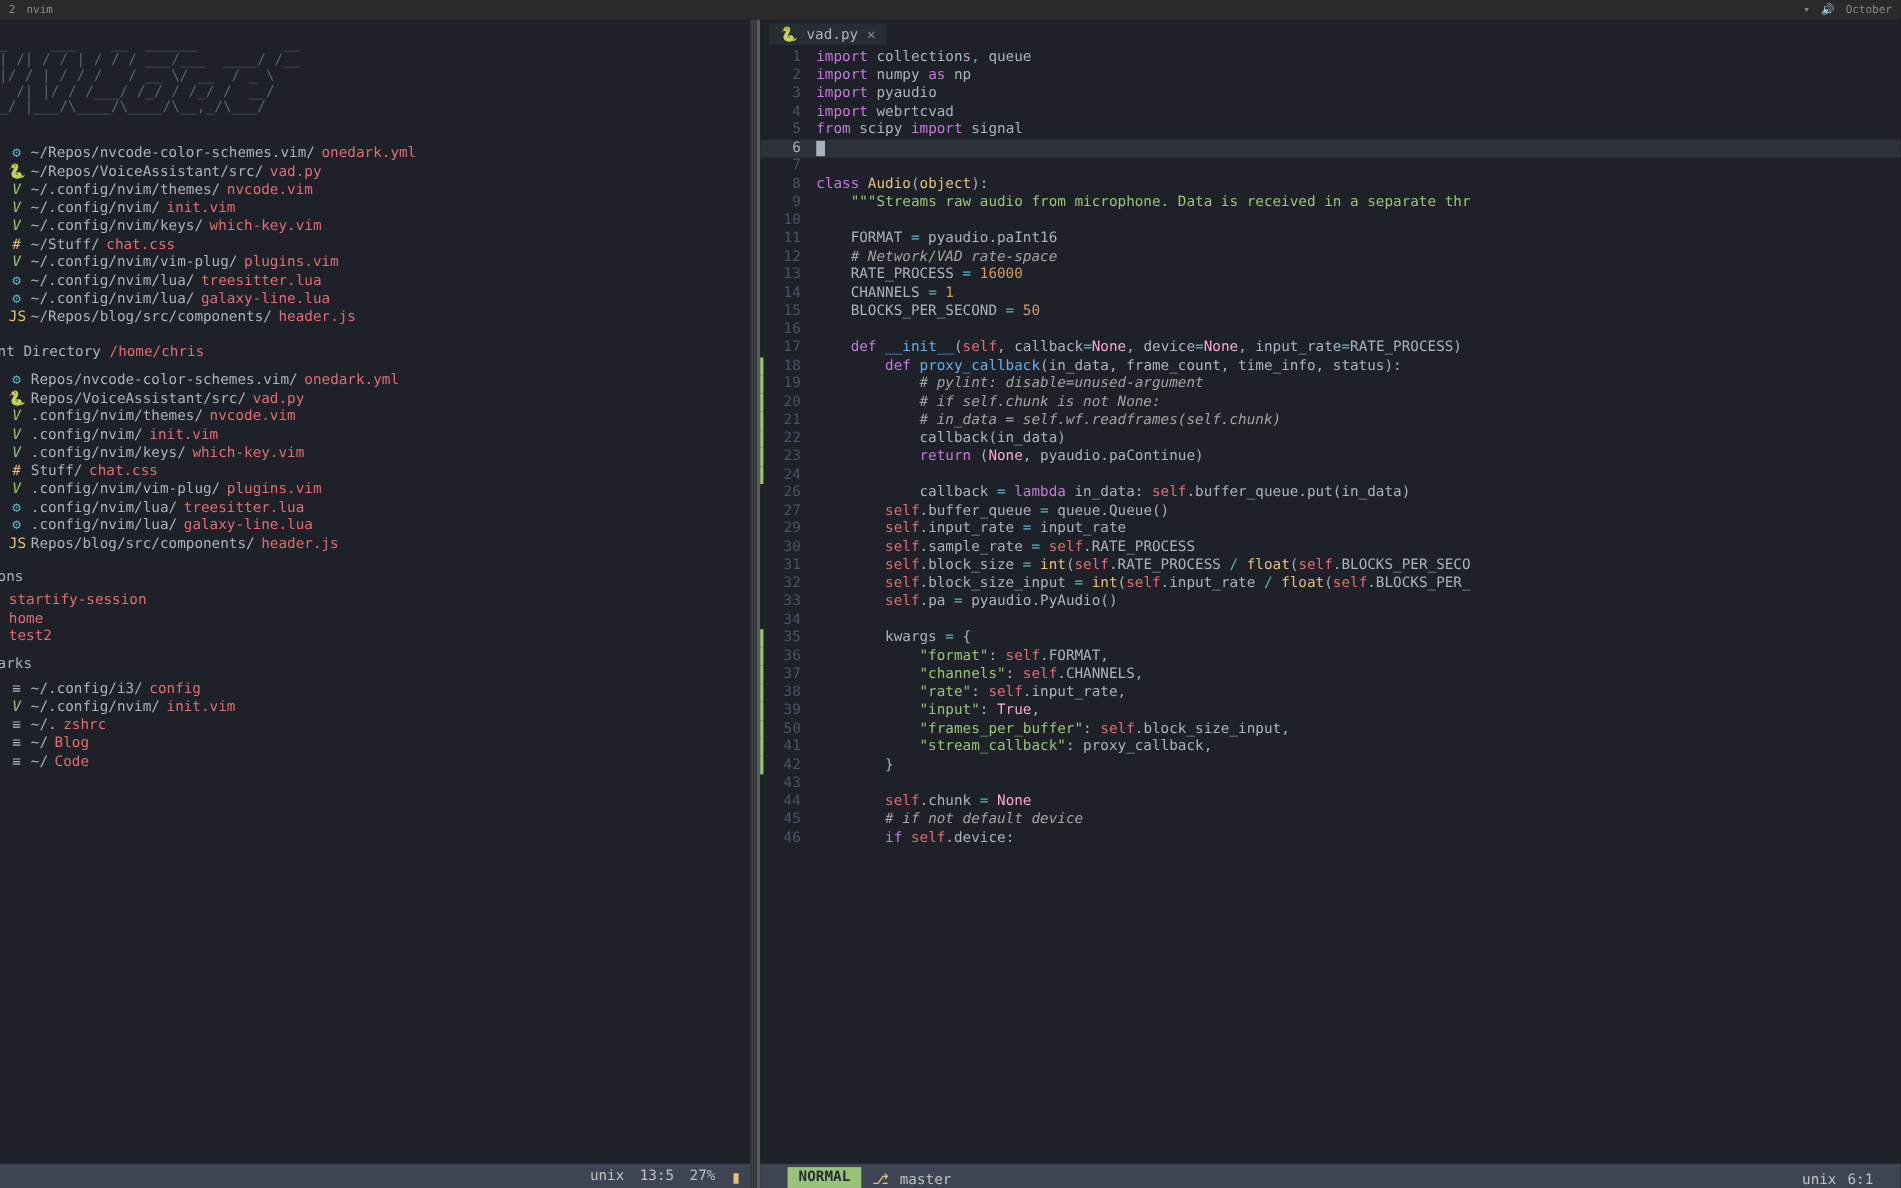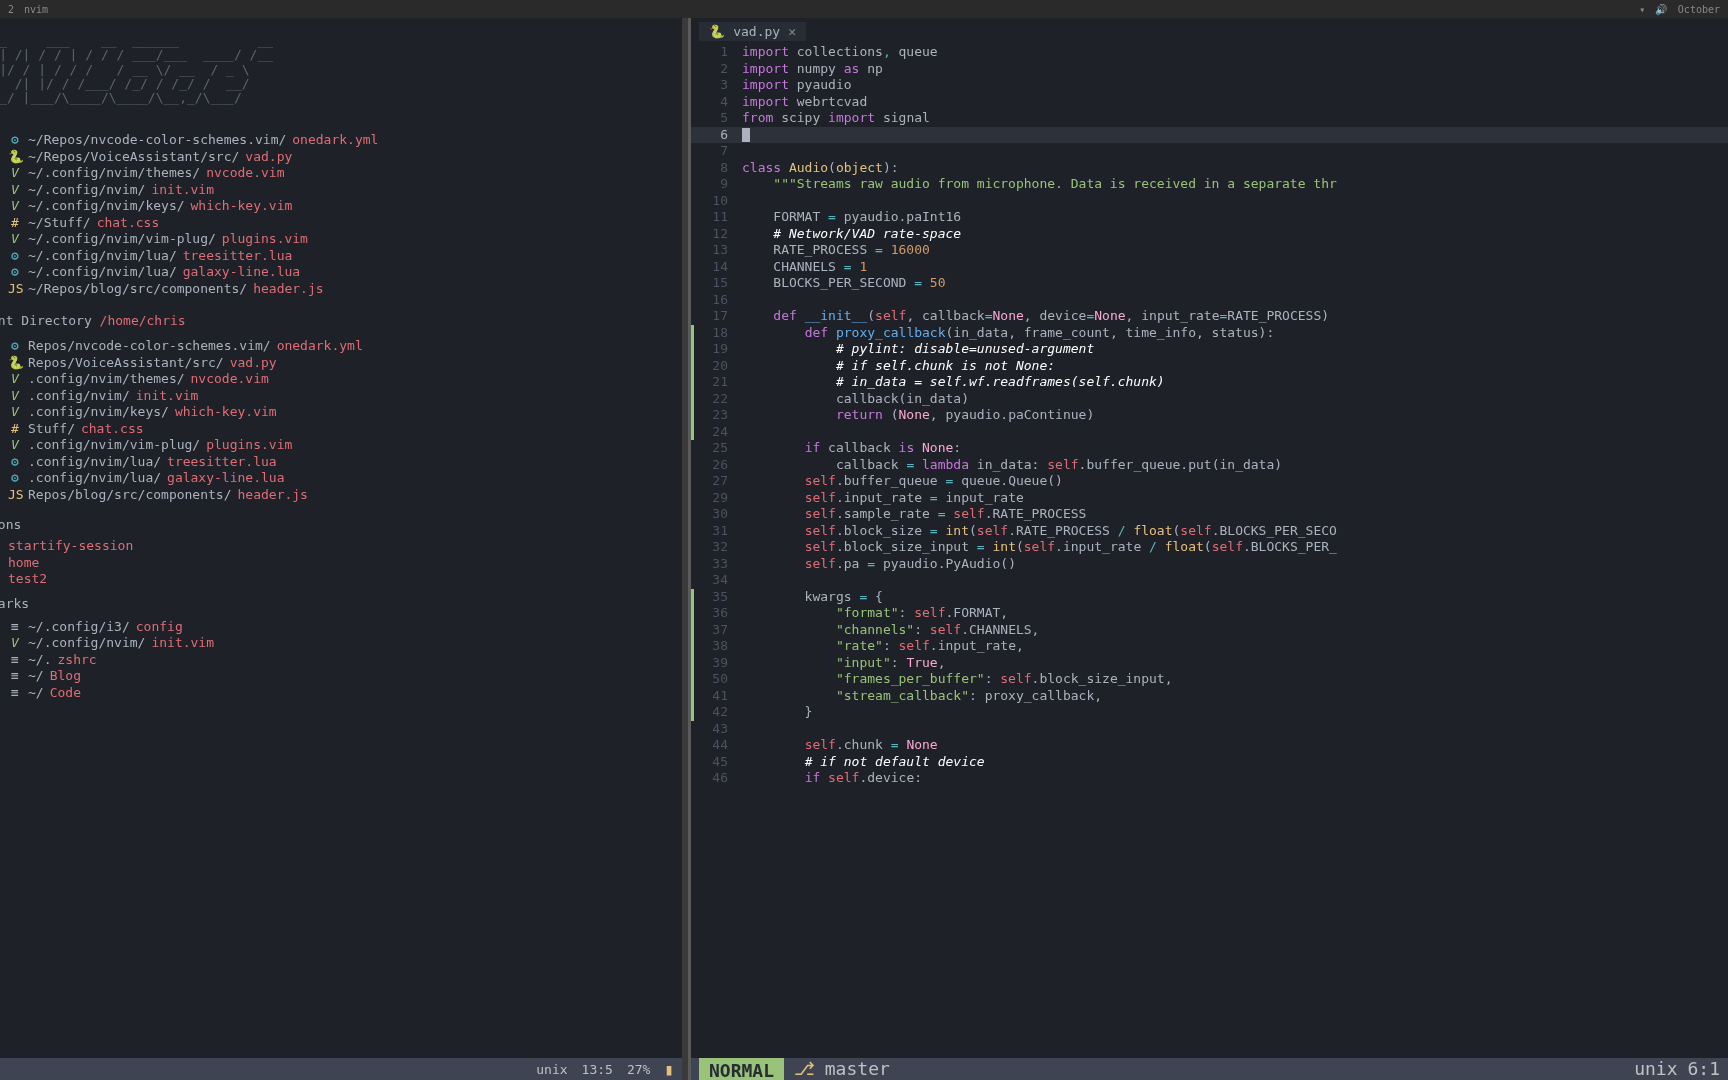--- a/index.html
+++ b/index.html
@@ -121,31 +121,31 @@
 .line-active { background: #2c313a; }
 .git-marker {
   width: 3px; flex-shrink: 0;
 }
 .git-added { background: #98c379; }
 .code-text { padding-left: 4px; }
 .kw { color: #c678dd; }
 .fn { color: #61afef; }
 .str { color: #98c379; }
 .num { color: #d19a66; }
-.com { color: #ffffff; font-style: italic; text-align: center; }
+.com { color: #a3a3a3; font-style: italic; text-align: center; }
 .op { color: #56b6c2; }
 .cls { color: #e5c07b; }
 .builtin { color: #e5c07b; }
 .self { color: #e06c75; }
 .const-n { color: #f9a8d4; }
 .statusline-right {
   position: absolute; bottom: 0; left: 0; right: 0;
   height: 22px; background: #3e4452;
-  display: flex; align-items: flex-start;
-  padding: 0 8px; gap: 10px; font-size: 18px;
+  display: flex; align-items: flex-end;
+  padding: 0 25px; gap: 10px; font-size: 13px;
 }
 .mode-normal {
   background: #98c379; color: #282c34;
   padding: 2px 10px; font-weight: bold;
 }
 .branch-icon { color: #e5c07b; }
 .branch-name { color: #c0c0c0; }
 .sr-spacer { flex: 1; }
 .cursor-block {
   display: inline-block; width: 8px; height: 14px;
@@ -359,21 +359,20 @@
         <div class="code-line"><div class="git-marker"></div><div class="gutter">15</div><div class="code-text">    BLOCKS_PER_SECOND <span class="op">=</span> <span class="num">50</span></div></div>
         <div class="code-line"><div class="git-marker"></div><div class="gutter">16</div><div class="code-text"></div></div>
         <div class="code-line"><div class="git-marker"></div><div class="gutter">17</div><div class="code-text">    <span class="kw">def</span> <span class="fn">__init__</span>(<span class="self">self</span>, callback<span class="op">=</span><span class="const-n">None</span>, device<span class="op">=</span><span class="const-n">None</span>, input_rate<span class="op">=</span>RATE_PROCESS)</div></div>
         <div class="code-line"><div class="git-marker git-added"></div><div class="gutter">18</div><div class="code-text">        <span class="kw">def</span> <span class="fn">proxy_callback</span>(in_data, frame_count, time_info, status):</div></div>
         <div class="code-line"><div class="git-marker git-added"></div><div class="gutter">19</div><div class="code-text">            <span class="com"># pylint: disable=unused-argument</span></div></div>
         <div class="code-line"><div class="git-marker git-added"></div><div class="gutter">20</div><div class="code-text">            <span class="com"># if self.chunk is not None:</span></div></div>
         <div class="code-line"><div class="git-marker git-added"></div><div class="gutter">21</div><div class="code-text">            <span class="com"># in_data = self.wf.readframes(self.chunk)</span></div></div>
         <div class="code-line"><div class="git-marker git-added"></div><div class="gutter">22</div><div class="code-text">            callback(in_data)</div></div>
         <div class="code-line"><div class="git-marker git-added"></div><div class="gutter">23</div><div class="code-text">            <span class="kw">return</span> (<span class="const-n">None</span>, pyaudio.paContinue)</div></div>
         <div class="code-line"><div class="git-marker git-added"></div><div class="gutter">24</div><div class="code-text"></div></div>
-        <div class="code-line"><div class="git-marker"></div><div class="gutter">25</div><div class="code-text">        <span class="kw">if</span> callback <span class="kw">is</span> <span class="const-n">None</span>:</div></div>
         <div class="code-line"><div class="git-marker"></div><div class="gutter">26</div><div class="code-text">            callback <span class="op">=</span> <span class="kw">lambda</span> in_data: <span class="self">self</span>.buffer_queue.put(in_data)</div></div>
         <div class="code-line"><div class="git-marker"></div><div class="gutter">27</div><div class="code-text">        <span class="self">self</span>.buffer_queue <span class="op">=</span> queue.Queue()</div></div>
         <div class="code-line"><div class="git-marker"></div><div class="gutter">29</div><div class="code-text">        <span class="self">self</span>.input_rate <span class="op">=</span> input_rate</div></div>
         <div class="code-line"><div class="git-marker"></div><div class="gutter">30</div><div class="code-text">        <span class="self">self</span>.sample_rate <span class="op">=</span> <span class="self">self</span>.RATE_PROCESS</div></div>
         <div class="code-line"><div class="git-marker"></div><div class="gutter">31</div><div class="code-text">        <span class="self">self</span>.block_size <span class="op">=</span> <span class="builtin">int</span>(<span class="self">self</span>.RATE_PROCESS <span class="op">/</span> <span class="builtin">float</span>(<span class="self">self</span>.BLOCKS_PER_SECO</div></div>
         <div class="code-line"><div class="git-marker"></div><div class="gutter">32</div><div class="code-text">        <span class="self">self</span>.block_size_input <span class="op">=</span> <span class="builtin">int</span>(<span class="self">self</span>.input_rate <span class="op">/</span> <span class="builtin">float</span>(<span class="self">self</span>.BLOCKS_PER_</div></div>
         <div class="code-line"><div class="git-marker"></div><div class="gutter">33</div><div class="code-text">        <span class="self">self</span>.pa <span class="op">=</span> pyaudio.PyAudio()</div></div>
         <div class="code-line"><div class="git-marker"></div><div class="gutter">34</div><div class="code-text"></div></div>
         <div class="code-line"><div class="git-marker git-added"></div><div class="gutter">35</div><div class="code-text">        kwargs <span class="op">=</span> {</div></div>
         <div class="code-line"><div class="git-marker git-added"></div><div class="gutter">36</div><div class="code-text">            <span class="str">"format"</span>: <span class="self">self</span>.FORMAT,</div></div>

